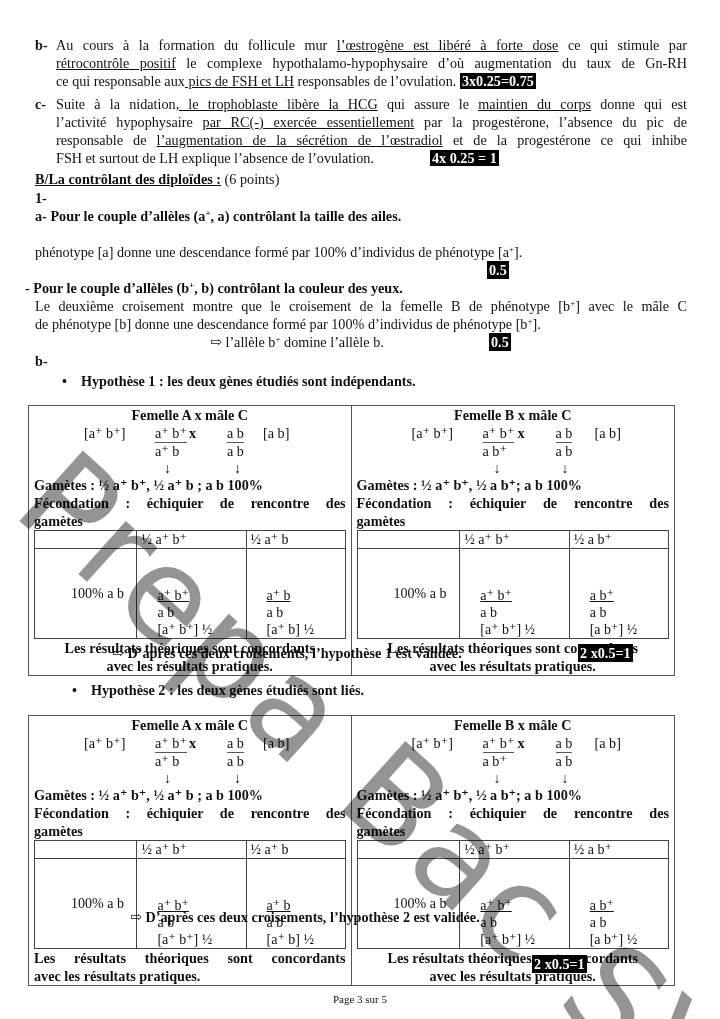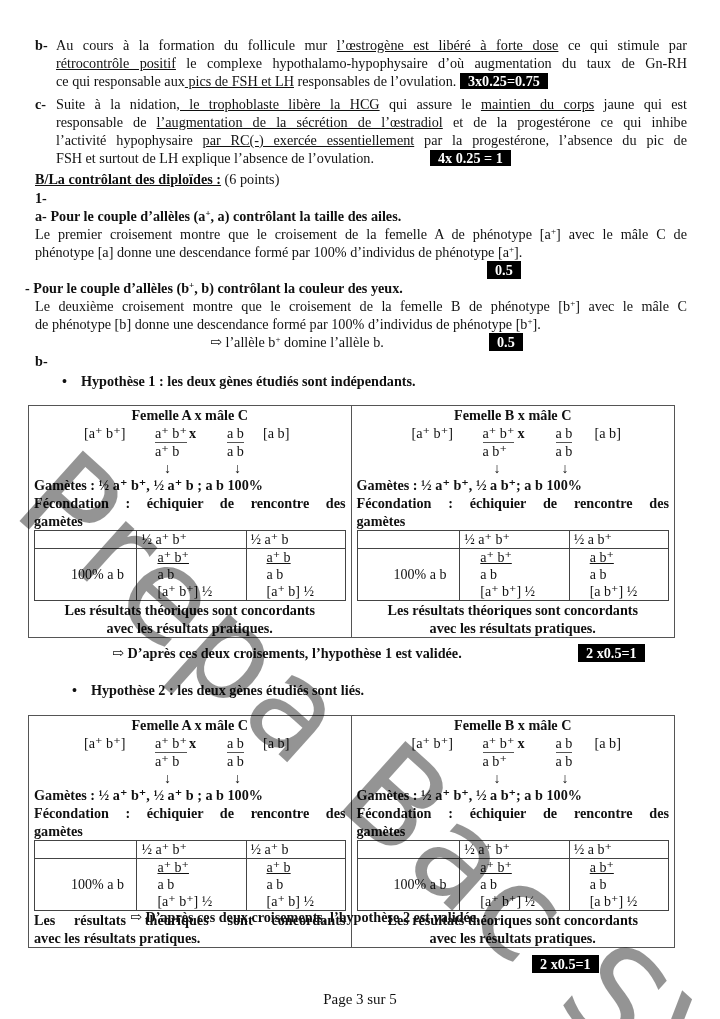--- a/index.html
+++ b/index.html
@@ -6,22 +6,22 @@
   body {
     width: 720px; height: 1019px; position: relative; overflow: hidden;
     font-family: "Liberation Serif", "DejaVu Serif", serif;
     color: #111; font-size: 14.2px; line-height: 18px;
   }
   .page { position: absolute; left: 0; top: 0; width: 720px; height: 1019px; }
   .abs { position: absolute; }
   .item { left: 35px; width: 652px; }
   .item .lbl { position: absolute; left: 0; top: 0; font-weight: bold; }
   .item .body { margin-left: 21px; text-align: justify; }
-  u, .u { text-decoration: underline; }
-  .badge { background: #000; color: #fff; font-weight: bold; padding: 0 8px; }
+  u, .u { text-decoration: underline; margin-top: 38px; }
+  .badge { background: #000; color: #fff; font-weight: bold; padding: 0 2px; }
   b { font-weight: bold; }
   .line { white-space: nowrap; }
   sup { font-size: 9px; vertical-align: 5px; line-height: 0; }
   .gtable {
     position: absolute; left: 28px; width: 645px;
     border: 1.4px solid #555; display: flex;
   }
   .gcol { width: 50%; box-sizing: border-box; padding: 0 5px; position: relative; }
   .gcol.left { border-right: 1.4px solid #555; }
   .gcol .title { text-align: center; font-weight: bold; }
@@ -36,51 +36,50 @@
   table.ech td.c0 { width: 33%; padding-left: 36px; }
   .concl { text-align: center; font-weight: bold; }
   .concl.j { text-align: justify; text-align-last: left; }
   .u2 { border-bottom: 1.3px solid #555; }
   .wm {
     position: absolute; left: 40px; top: 470px; width: 800px;
     font-family: "DejaVu Sans", sans-serif; font-size: 130px; color: rgba(0,0,0,0.42);
     transform: rotate(42deg); transform-origin: left center; white-space: nowrap;
     letter-spacing: 4px; pointer-events: none; font-weight: normal;
   }
-  .footer { position: absolute; top: 990px; left: 0; width: 720px; text-align: center; font-size: 15px; }
+  .footer { position: absolute; top: 990px; left: 0; width: 720px; text-align: center; font-size: 11px; }
 </style>
 </head>
 <body>
 
 <div class="page">
 
   <div class="abs item" style="top:36px;">
     <span class="lbl">b-</span>
     <div class="body">
       <div class="line" style="text-align:justify;text-align-last:justify;"><span>Au cours  à la formation du follicule mur </span><u>l’œstrogène est libéré à forte dose</u><span> ce qui stimule par</span></div>
       <div style="text-align:justify;text-align-last:justify;"><u>rétrocontrôle positif</u><span> le complexe hypothalamo-hypophysaire d’où augmentation du taux de Gn-RH</span></div>
       <div><span>ce qui responsable aux</span><u> pics de FSH et LH</u><span> responsables de l’ovulation. </span><span class="badge">3x0.25=0.75</span></div>
     </div>
   </div>
 
   <div class="abs item" style="top:95px;">
     <span class="lbl">c-</span>
     <div class="body">
-      <div style="text-align:justify;text-align-last:justify;"><span>Suite à la nidation</span><u>, le trophoblaste libère la HCG</u><span>  qui assure le </span><u>maintien du corps</u><span> jaune qui est</span></div>
+      <div style="text-align:justify;text-align-last:justify;"><span>Suite à la nidation</span><u>, le trophoblaste libère la HCG</u><span>  qui assure le </span><u>maintien du corps</u><span> donne qui est</span></div>
+      <div style="text-align:justify;text-align-last:justify;"><span>l’activité hypophysaire </span><u>par RC(-) exercée essentiellement</u><span> par la progestérone, l’absence du pic de</span></div>
       <div style="text-align:justify;text-align-last:justify;"><span>responsable de </span><u>l’augmentation de la sécrétion de l’œstradiol</u><span> et de la progestérone ce qui inhibe</span></div>
-      <div style="text-align:justify;text-align-last:justify;"><span>l’activité hypophysaire </span><u>par RC(-) exercée essentiellement</u><span> par la progestérone, l’absence du pic de</span></div>
       <div><span>FSH et surtout de LH explique l’absence de l’ovulation.</span><span style="display:inline-block;width:56px;"></span><span class="badge">4x 0.25 = 1</span></div>
     </div>
   </div>
 
   <div class="abs" style="left:35px;top:170px;"><b><u>B/La contrôlant des diploïdes :</u></b><span> (6 points)</span></div>
   <div class="abs" style="left:35px;top:189px;font-weight:bold;">1-</div>
 
   <div class="abs" style="left:35px;top:207px;font-weight:bold;"><span>a-</span><span>  Pour le couple d’allèles (a</span><sup>+</sup><span>, a) contrôlant la taille des ailes.</span></div>
-  <div class="abs" style="left:35px;top:225px;width:652px;text-align:justify;text-align-last:justify;"><span>Le premier croisement montre que le croisement de la femelle A de phénotype [a</span><sup>+</sup><span>] avec le mâle C de</span></div>
   <div class="abs" style="left:35px;top:243px;"><span>phénotype [a] donne une descendance formé par 100% d’individus de phénotype  [a</span><sup>+</sup><span>].</span></div>
   <div class="abs badge" style="left:487px;top:261px;">0.5</div>
 
   <div class="abs" style="left:25px;top:279px;font-weight:bold;"><span>-  Pour le couple d’allèles (b</span><sup>+</sup><span>, b) contrôlant la couleur des yeux.</span></div>
   <div class="abs" style="left:35px;top:297px;width:652px;text-align:justify;text-align-last:justify;"><span>Le deuxième  croisement montre que le croisement de la femelle B de phénotype [b</span><sup>+</sup><span>] avec le mâle C</span></div>
   <div class="abs" style="left:35px;top:315px;"><span>de phénotype [b] donne une descendance formé par 100% d’individus de phénotype  [b</span><sup>+</sup><span>].</span></div>
   <div class="abs" style="left:210px;top:333px;"><span>⇨ l’allèle b</span><sup>+</sup><span> domine l’allèle b.</span></div>
   <div class="abs badge" style="left:489px;top:333px;">0.5</div>
 
   <div class="abs" style="left:35px;top:352px;font-weight:bold;">b-</div>

